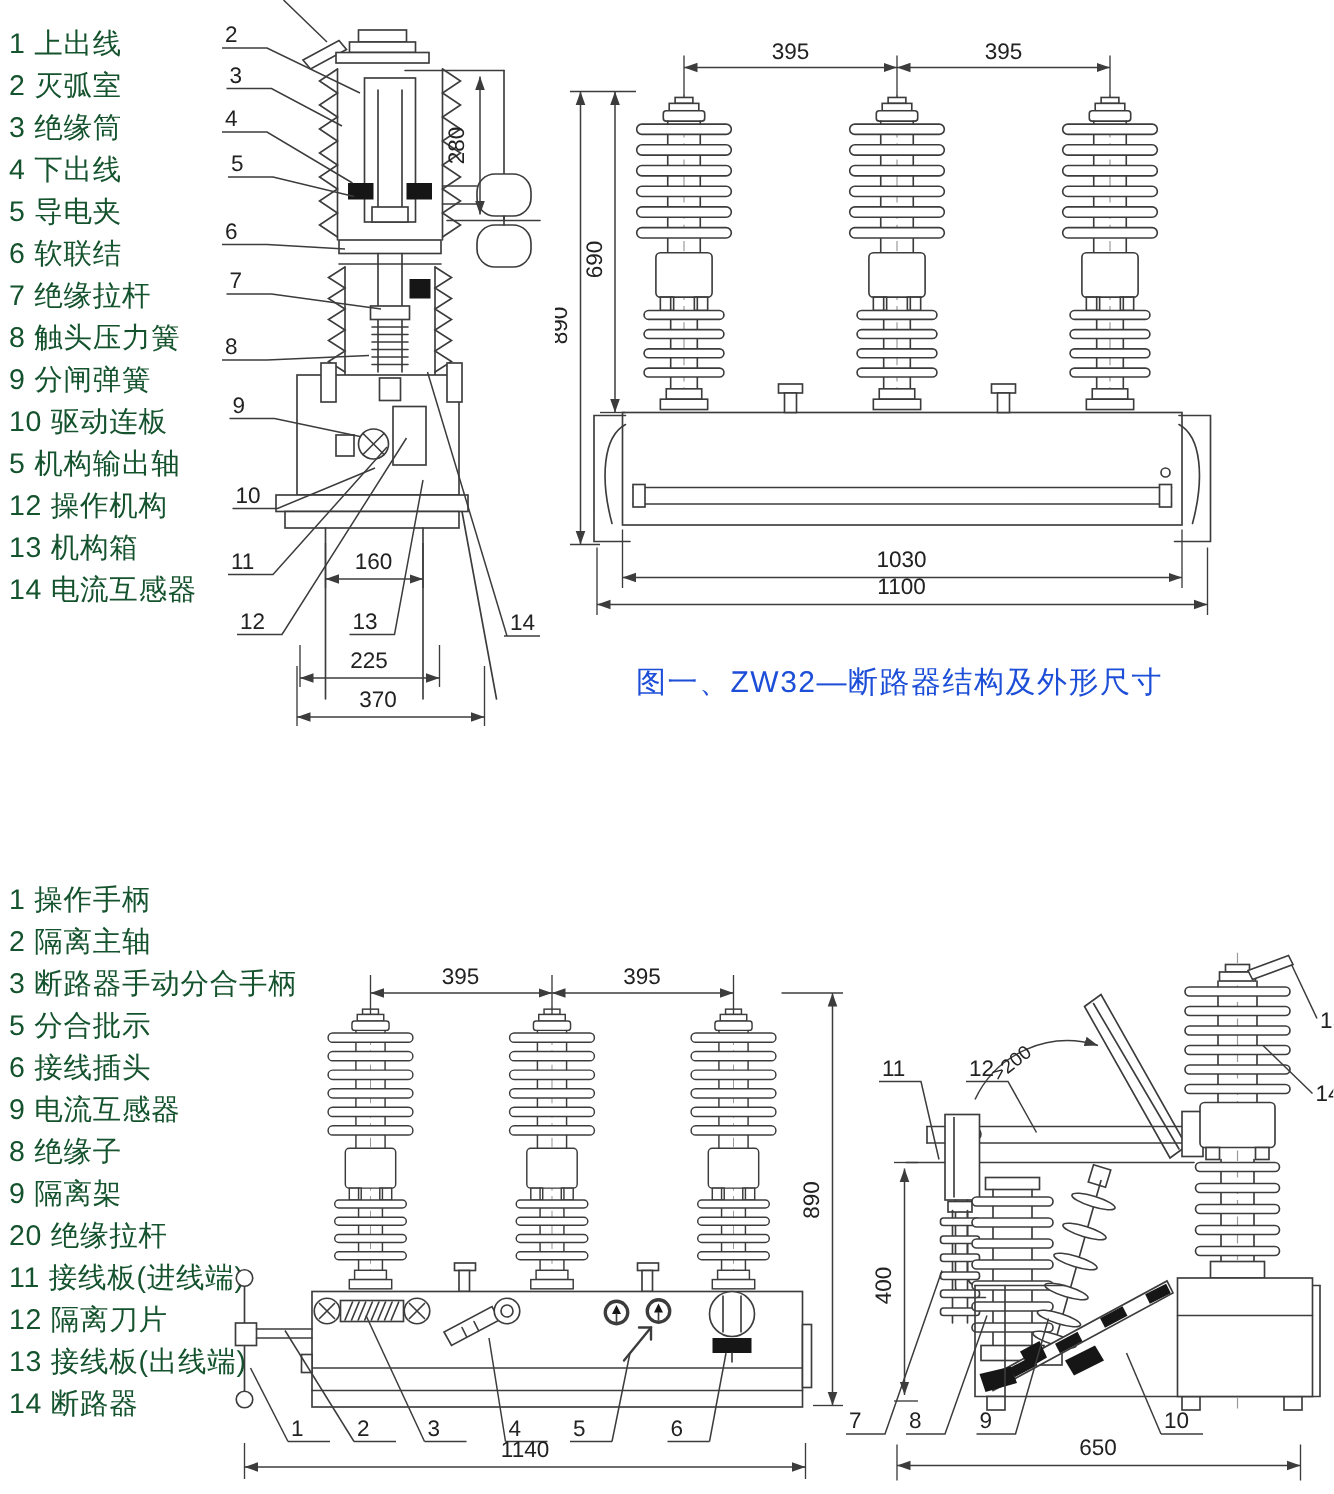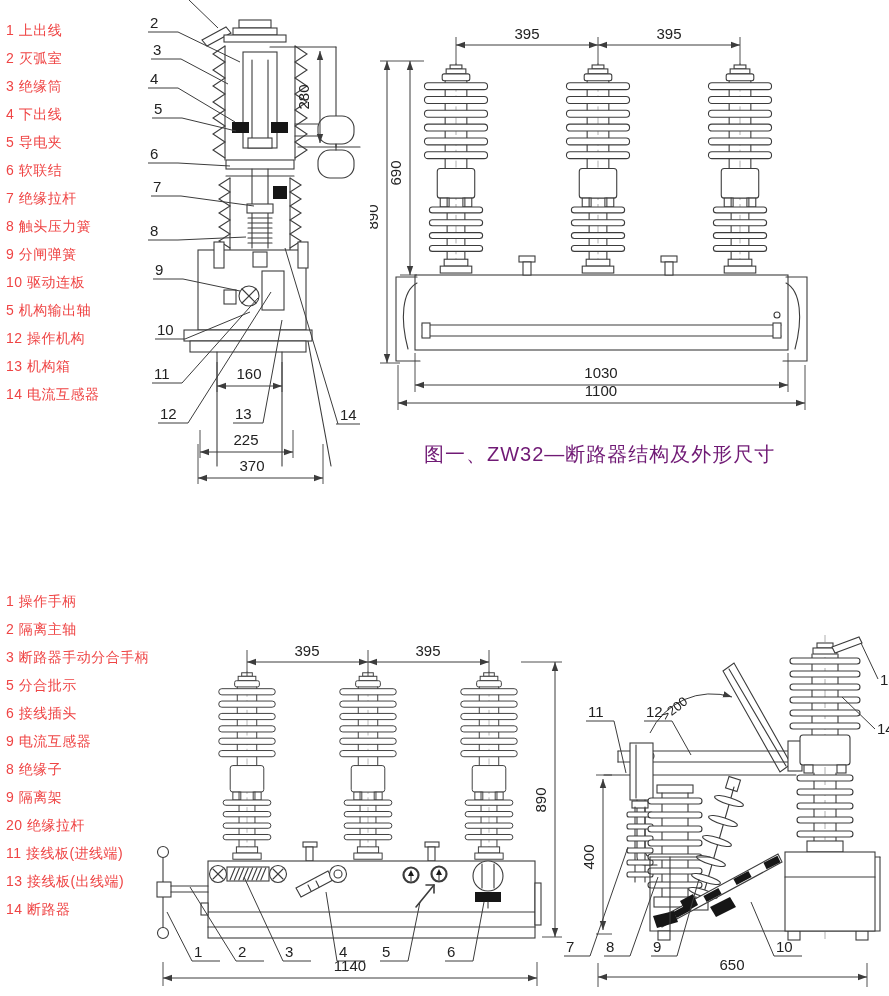--- a/index.html
+++ b/index.html
@@ -1,22 +1,22 @@
 <!DOCTYPE html>
 <html><head>
 <meta charset="utf-8">
 <style>
   html,body{margin:0;padding:0;background:#fff;width:889px;height:996px;overflow:hidden}
   #page{position:relative;width:889px;height:996px;background:#fff;
         font-family:"Liberation Sans","DejaVu Sans",sans-serif;color:#1c1c1c}
-  .plist{position:absolute;left:6px;font-size:14px;letter-spacing:.5px;color:#ef4444}
+  .plist{position:absolute;left:6px;font-size:19px;letter-spacing:.5px;color:#14532d}
   .plist .row{height:28px;line-height:28px;white-space:nowrap}
   #plist1{top:16px}
   #plist2{top:587px}
-  .cap{position:absolute;left:424px;top:441px;font-size:20px;letter-spacing:1px;color:#701a75;white-space:nowrap}
+  .cap{position:absolute;left:424px;top:441px;font-size:20px;letter-spacing:1px;color:#1d4ed8;white-space:nowrap}
   svg{position:absolute;overflow:hidden}
   #fs1{left:140px;top:0}
   #ff1{left:370px;top:25px}
   #ff2{left:150px;top:640px}
   #fsd2{left:560px;top:635px}
   .ln{fill:none;stroke:#3c3c3c;stroke-width:1.1;stroke-linecap:round}
   .fw{fill:#fff;stroke:#3c3c3c;stroke-width:1.1}
   .fb{fill:#161616;stroke:none}
   .dim{stroke:#3c3c3c;stroke-width:1;marker-start:url(#ah);marker-end:url(#ah)}
   .ext{stroke:#3c3c3c;stroke-width:.9}
@@ -245,20 +245,21 @@
     <div class="row">1 操作手柄</div>
     <div class="row">2 隔离主轴</div>
     <div class="row">3 断路器手动分合手柄</div>
     <div class="row">5 分合批示</div>
     <div class="row">6 接线插头</div>
     <div class="row">9 电流互感器</div>
     <div class="row">8 绝缘子</div>
     <div class="row">9 隔离架</div>
     <div class="row">20 绝缘拉杆</div>
     <div class="row">11 接线板(进线端)</div>
+    <div class="row">12 隔离刀片</div>
     <div class="row">13 接线板(出线端)</div>
     <div class="row">14 断路器</div>
   </div>
 
   <svg id="ff2" width="420" height="356" viewBox="0 0 420 356">
     <g>
       <use href="#pole-sym" x="65" y="31" width="64" height="190"></use>
       <use href="#pole-sym" x="186" y="31" width="64" height="190"></use>
       <use href="#pole-sym" x="307" y="31" width="64" height="190"></use>
       <rect class="fw" x="153" y="202" width="14" height="5"></rect>

